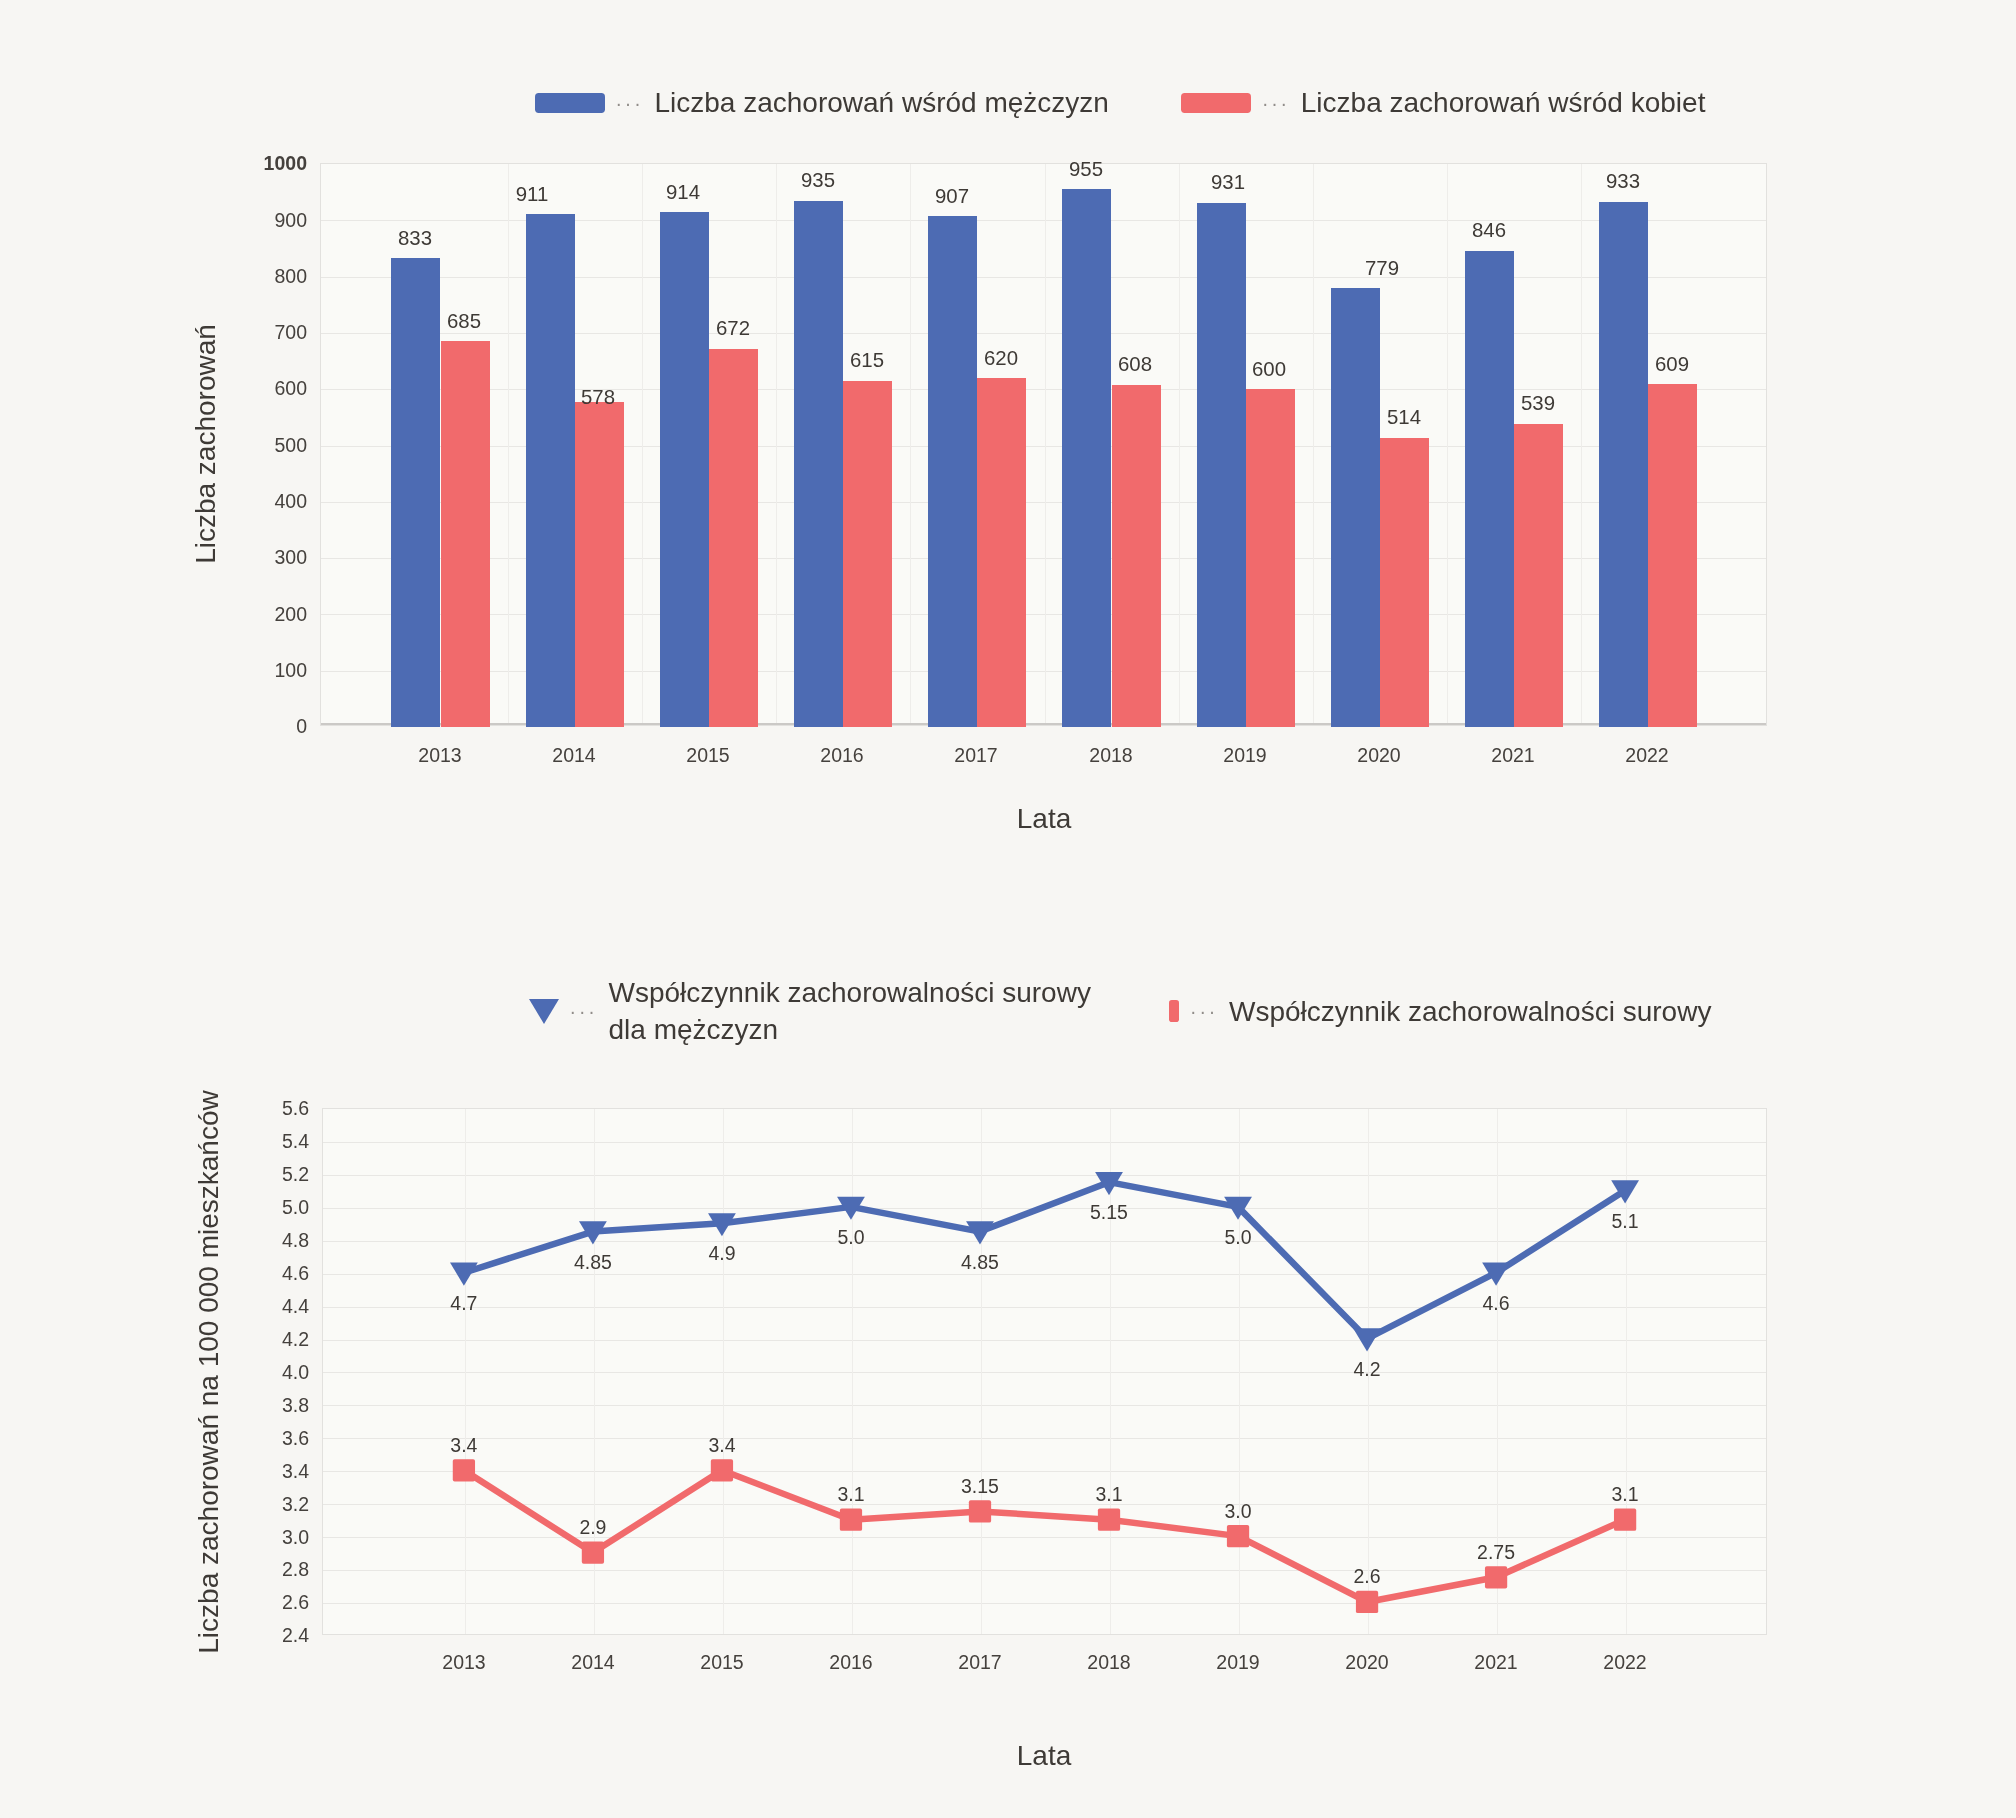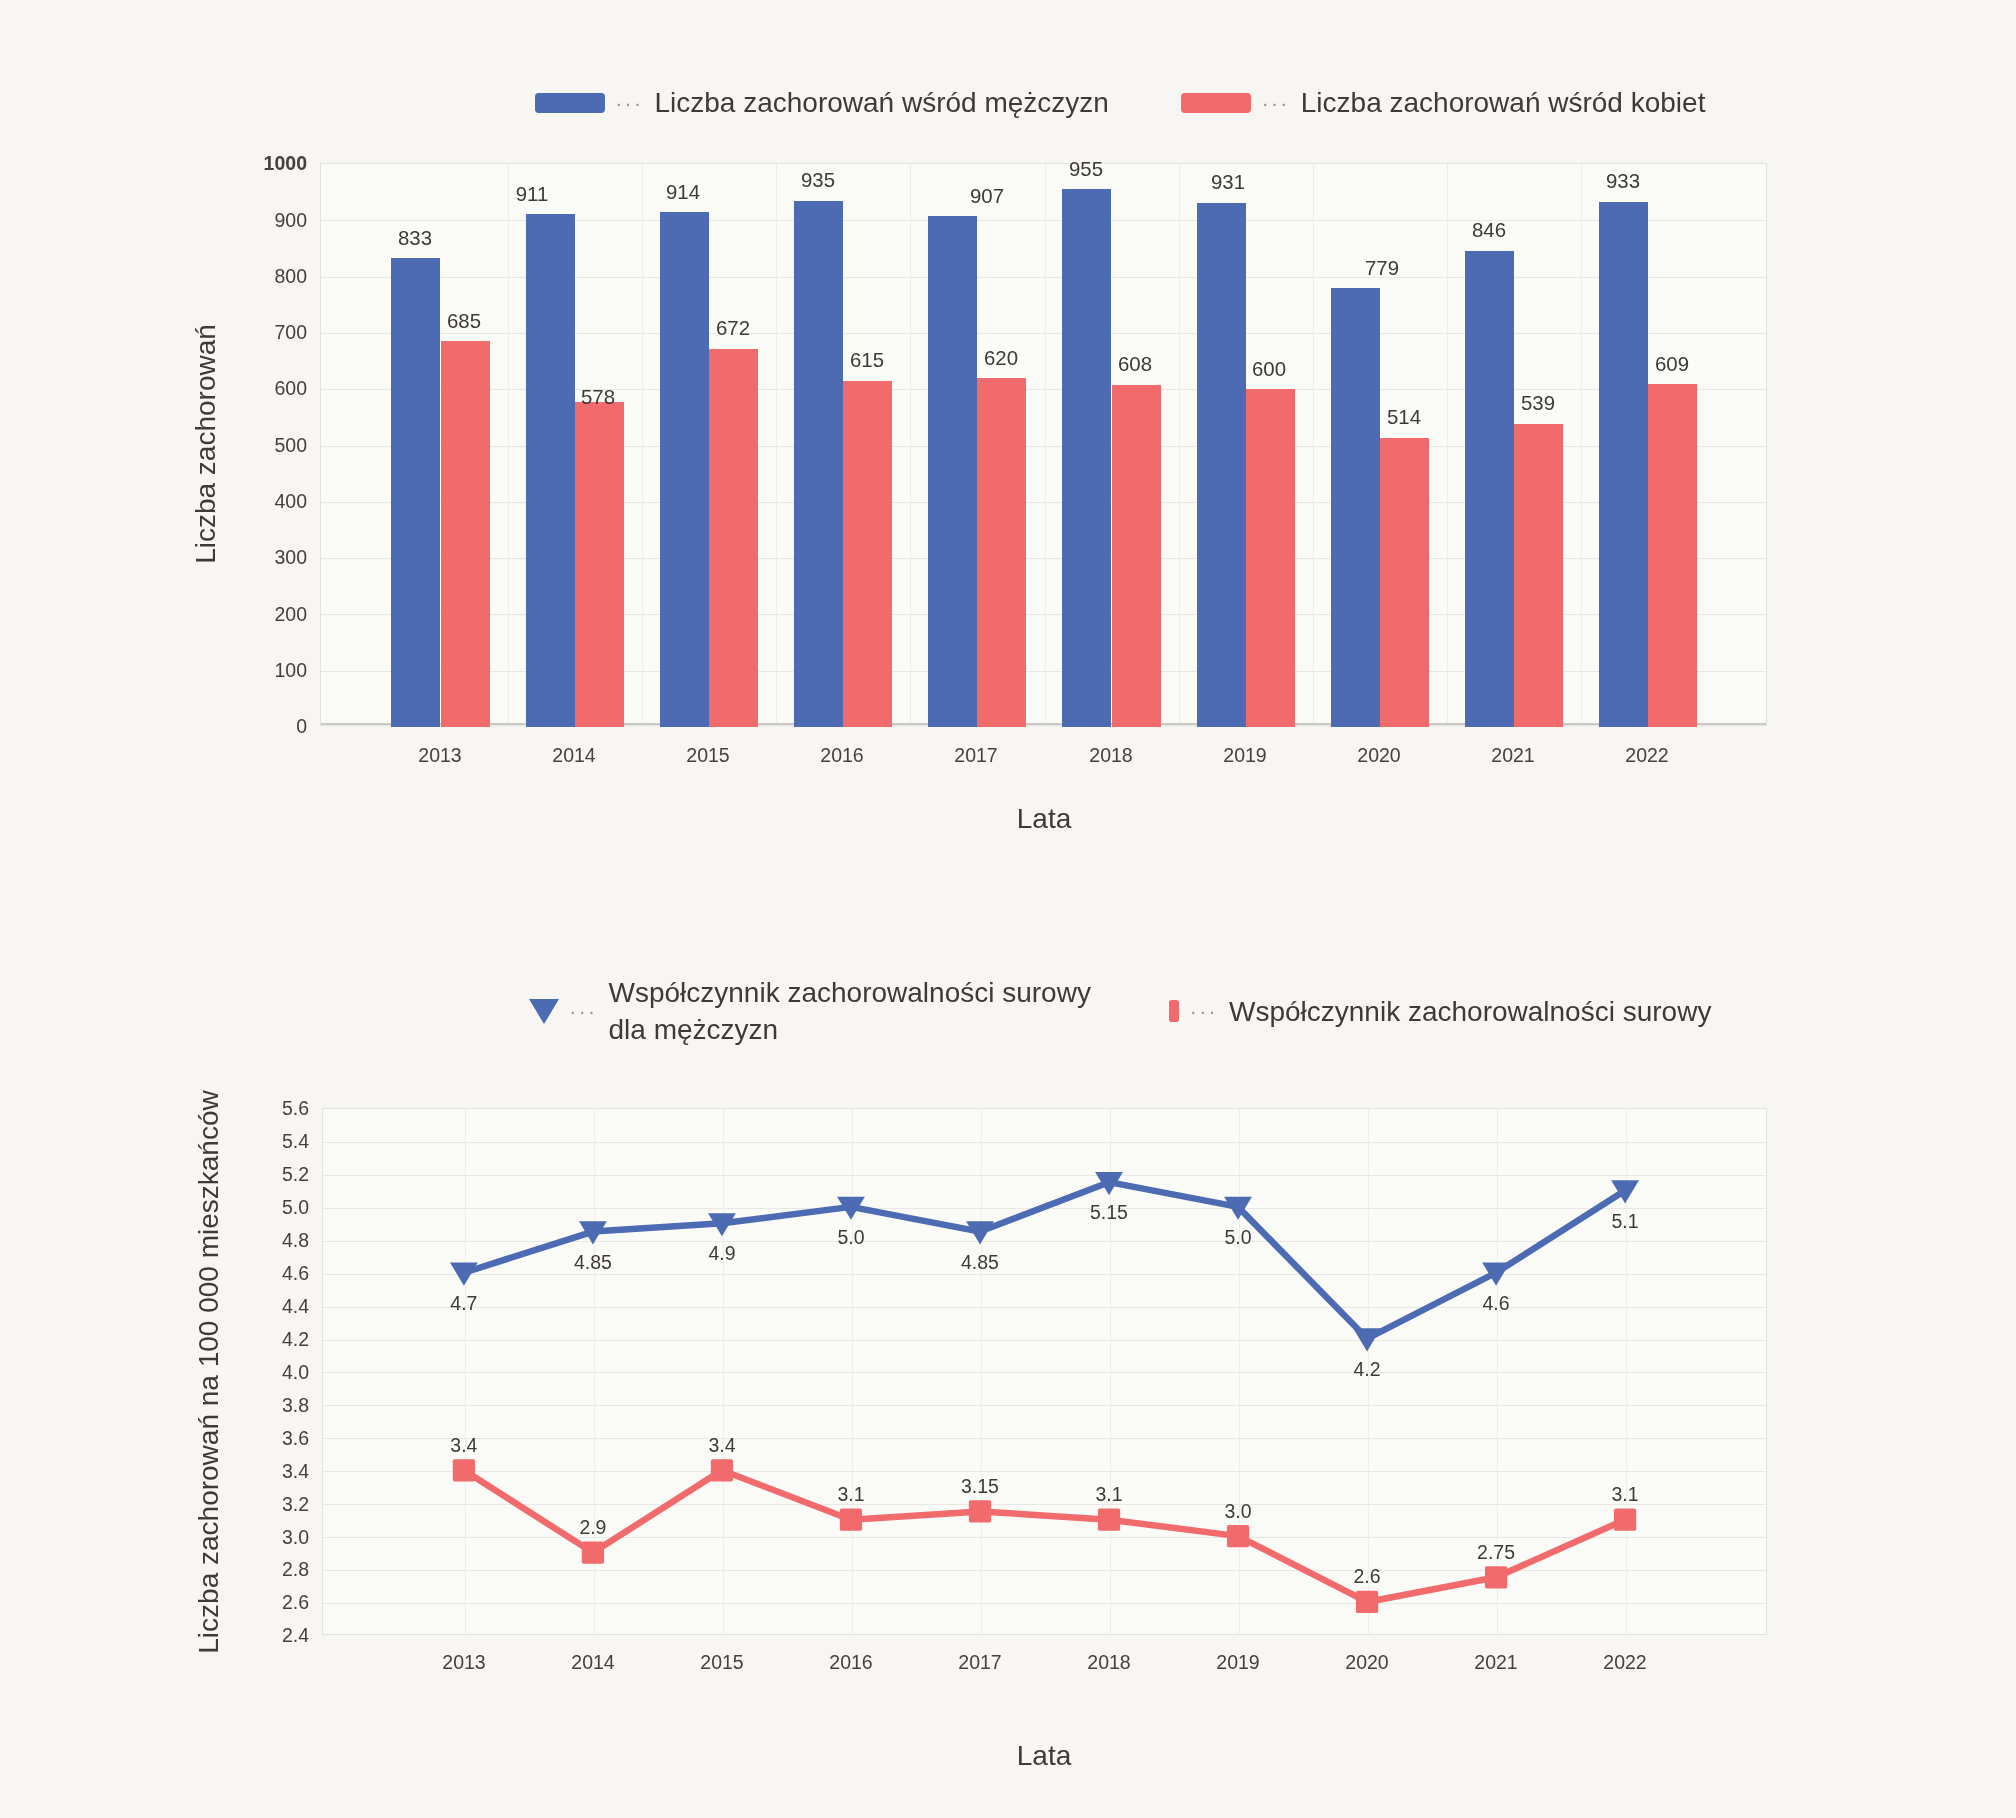--- a/index.html
+++ b/index.html
@@ -105,21 +105,21 @@
       <div class="xtick" style="left: 976px; top: 744px;">2017</div>
       <div class="xtick" style="left: 1111px; top: 744px;">2018</div>
       <div class="xtick" style="left: 1245px; top: 744px;">2019</div>
       <div class="xtick" style="left: 1379px; top: 744px;">2020</div>
       <div class="xtick" style="left: 1513px; top: 744px;">2021</div>
       <div class="xtick" style="left: 1647px; top: 744px;">2022</div>
       <div class="bar-label" style="left: 415px; top: 227px;">833</div>
       <div class="bar-label" style="left: 532px; top: 183px;">911</div>
       <div class="bar-label" style="left: 683px; top: 181px;">914</div>
       <div class="bar-label" style="left: 818px; top: 169px;">935</div>
-      <div class="bar-label" style="left: 952px; top: 185px; margin-left: 35px;">907</div>
+      <div class="bar-label" style="left: 952px; top: 185px;">907</div>
       <div class="bar-label" style="left: 1086px; top: 158px;">955</div>
       <div class="bar-label" style="left: 1228px; top: 171px; text-align: center;">931</div>
       <div class="bar-label" style="left: 1354px; top: 257px; margin-left: 28px;">779</div>
       <div class="bar-label" style="left: 1489px; top: 219px;">846</div>
       <div class="bar-label" style="left: 1623px; top: 170px;">933</div>
       <div class="bar-label" style="left: 464px; top: 310px;">685</div>
       <div class="bar-label" style="left: 598px; top: 386px;">578</div>
       <div class="bar-label" style="left: 733px; top: 317px;">672</div>
       <div class="bar-label" style="left: 867px; top: 349px;">615</div>
       <div class="bar-label" style="left: 1001px; top: 347px;">620</div>

